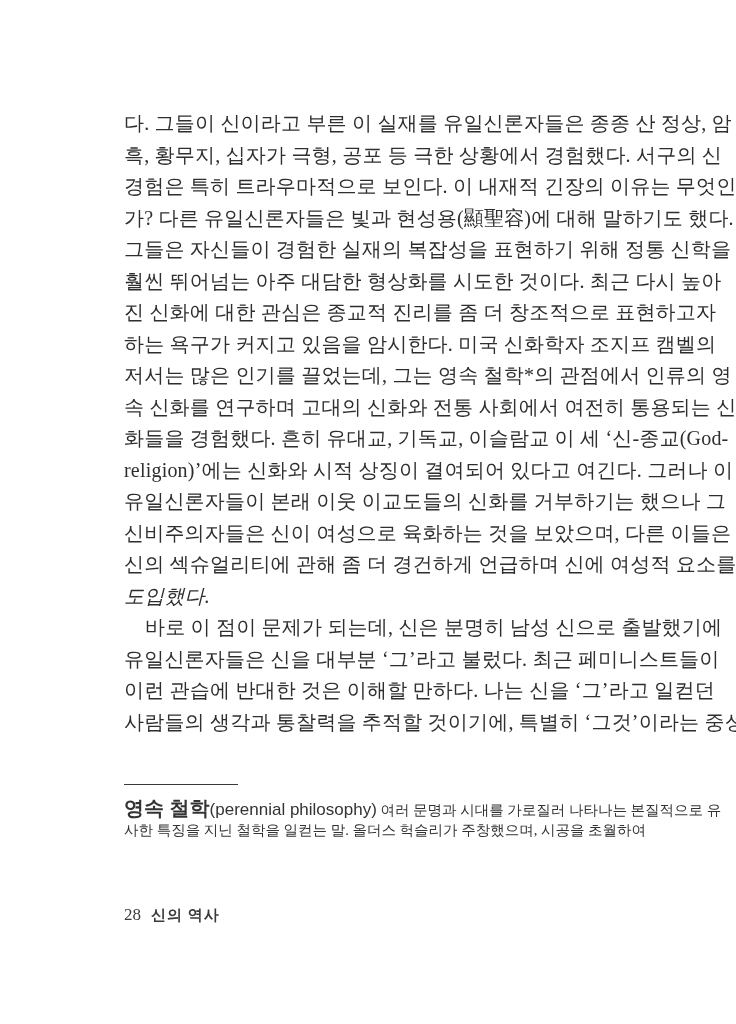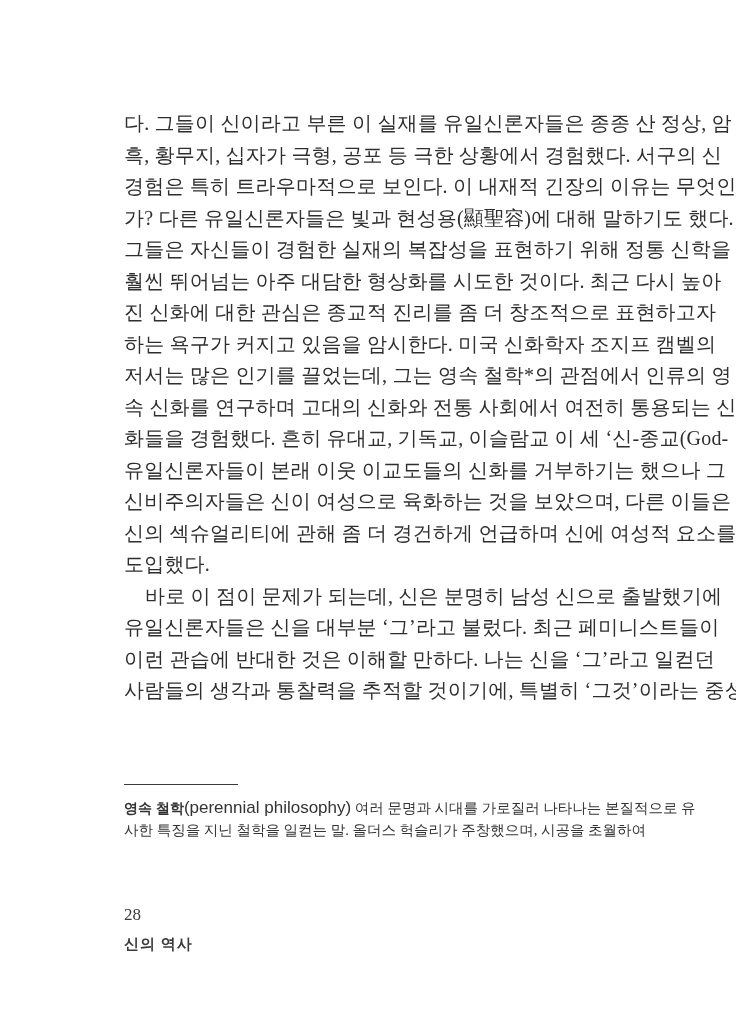--- a/index.html
+++ b/index.html
@@ -23,20 +23,21 @@
     height:31.5px;
     letter-spacing:0.2px;
     white-space:nowrap;
     text-align:justify;
     text-align-last:justify;
     overflow:visible;
   }
   .line.para-end{
     text-align:center;
     text-align-last:left;
+    font-style:italic;
   }
   .line.indent{
     text-indent:21px;
   }
   .footnote{
     position:absolute;left:124px;top:784px;width:489px;
   }
   .footnote-rule{
     width:114px;height:0;border-top:1.5px solid #3a3a3a;margin-bottom:12px;
   }
@@ -49,31 +50,30 @@
     text-align-last:justify;
     color:#333333;
   }
   .fn-line.fn-last{
     text-align:left;
     text-align-last:left;
   }
   .fn-term{
     font-family:"Liberation Sans","DejaVu Sans",sans-serif;
     font-weight:bold;
-    font-size:14px;
+    font-size:20px;
   }
   .fn-term-latin{
     font-family:"Liberation Sans","DejaVu Sans",sans-serif;
     font-size:17px;
   }
   .footer{
     position:absolute;left:124px;top:905px;
     display:flex;align-items:baseline;gap:10px;
     color:#3a3a3a;
-    flex-direction:column;
   }
   .footer .pageno{
     font-size:17px;
   }
   .footer .booktitle{
     font-size:15px;
     letter-spacing:1px;
     font-weight:bold;
   }
 </style>
@@ -87,20 +87,21 @@
     <div class="line">흑, 황무지, 십자가 극형, 공포 등 극한 상황에서 경험했다. 서구의 신</div>
     <div class="line">경험은 특히 트라우마적으로 보인다. 이 내재적 긴장의 이유는 무엇인</div>
     <div class="line">가? 다른 유일신론자들은 빛과 현성용(顯聖容)에 대해 말하기도 했다.</div>
     <div class="line">그들은 자신들이 경험한 실재의 복잡성을 표현하기 위해 정통 신학을</div>
     <div class="line">훨씬 뛰어넘는 아주 대담한 형상화를 시도한 것이다. 최근 다시 높아</div>
     <div class="line">진 신화에 대한 관심은 종교적 진리를 좀 더 창조적으로 표현하고자</div>
     <div class="line">하는 욕구가 커지고 있음을 암시한다. 미국 신화학자 조지프 캠벨의</div>
     <div class="line">저서는 많은 인기를 끌었는데, 그는 영속 철학*의 관점에서 인류의 영</div>
     <div class="line">속 신화를 연구하며 고대의 신화와 전통 사회에서 여전히 통용되는 신</div>
     <div class="line">화들을 경험했다. 흔히 유대교, 기독교, 이슬람교 이 세 ‘신-종교(God-</div>
+    <div class="line">religion)’에는 신화와 시적 상징이 결여되어 있다고 여긴다. 그러나 이</div>
     <div class="line">유일신론자들이 본래 이웃 이교도들의 신화를 거부하기는 했으나 그</div>
     <div class="line">신비주의자들은 신이 여성으로 육화하는 것을 보았으며, 다른 이들은</div>
     <div class="line">신의 섹슈얼리티에 관해 좀 더 경건하게 언급하며 신에 여성적 요소를</div>
     <div class="line para-end">도입했다.</div>
     <div class="line indent">바로 이 점이 문제가 되는데, 신은 분명히 남성 신으로 출발했기에</div>
     <div class="line">유일신론자들은 신을 대부분 ‘그’라고 불렀다. 최근 페미니스트들이</div>
     <div class="line">이런 관습에 반대한 것은 이해할 만하다. 나는 신을 ‘그’라고 일컫던</div>
     <div class="line">사람들의 생각과 통찰력을 추적할 것이기에, 특별히 ‘그것’이라는 중성</div>
   </div>
 

